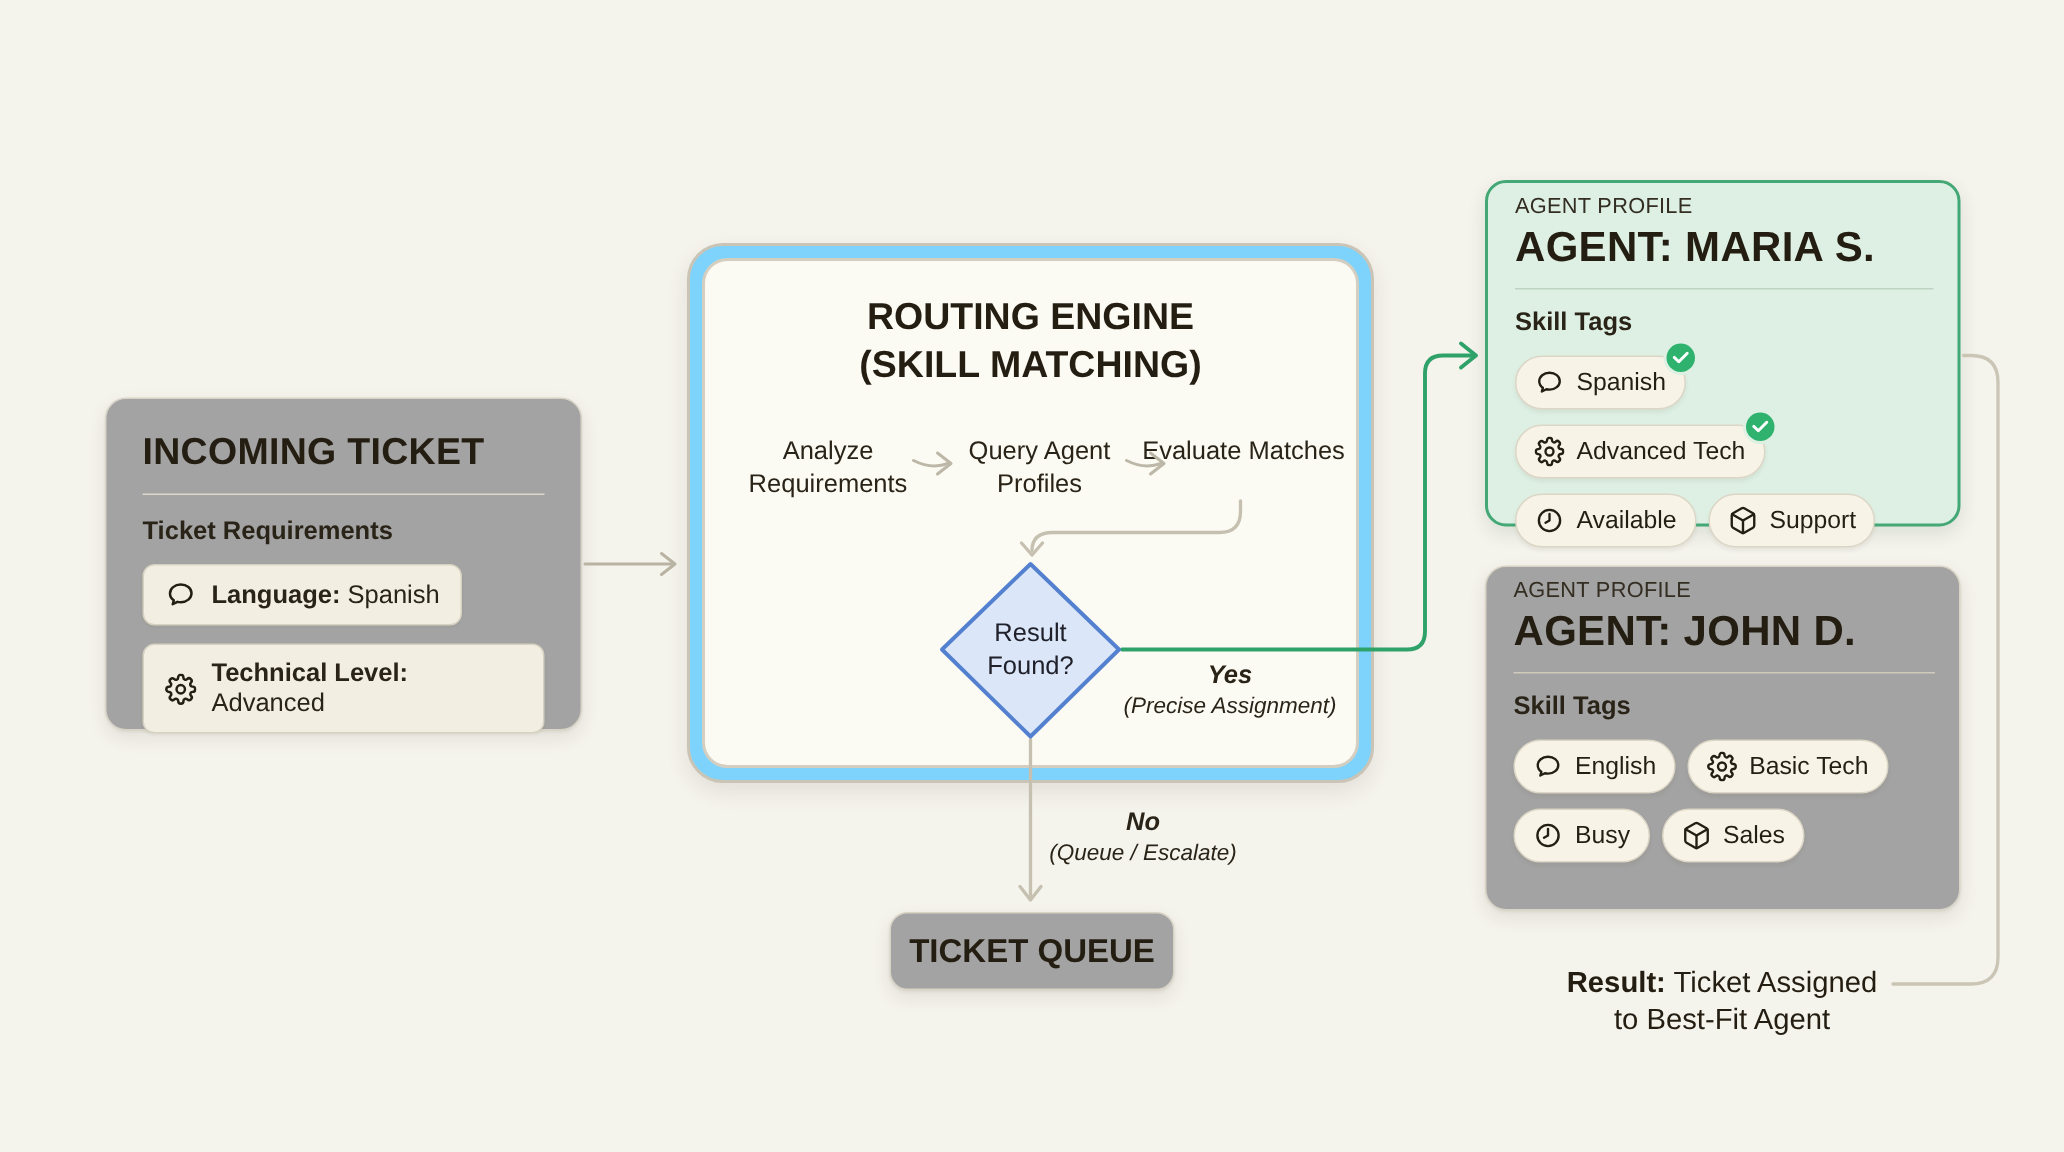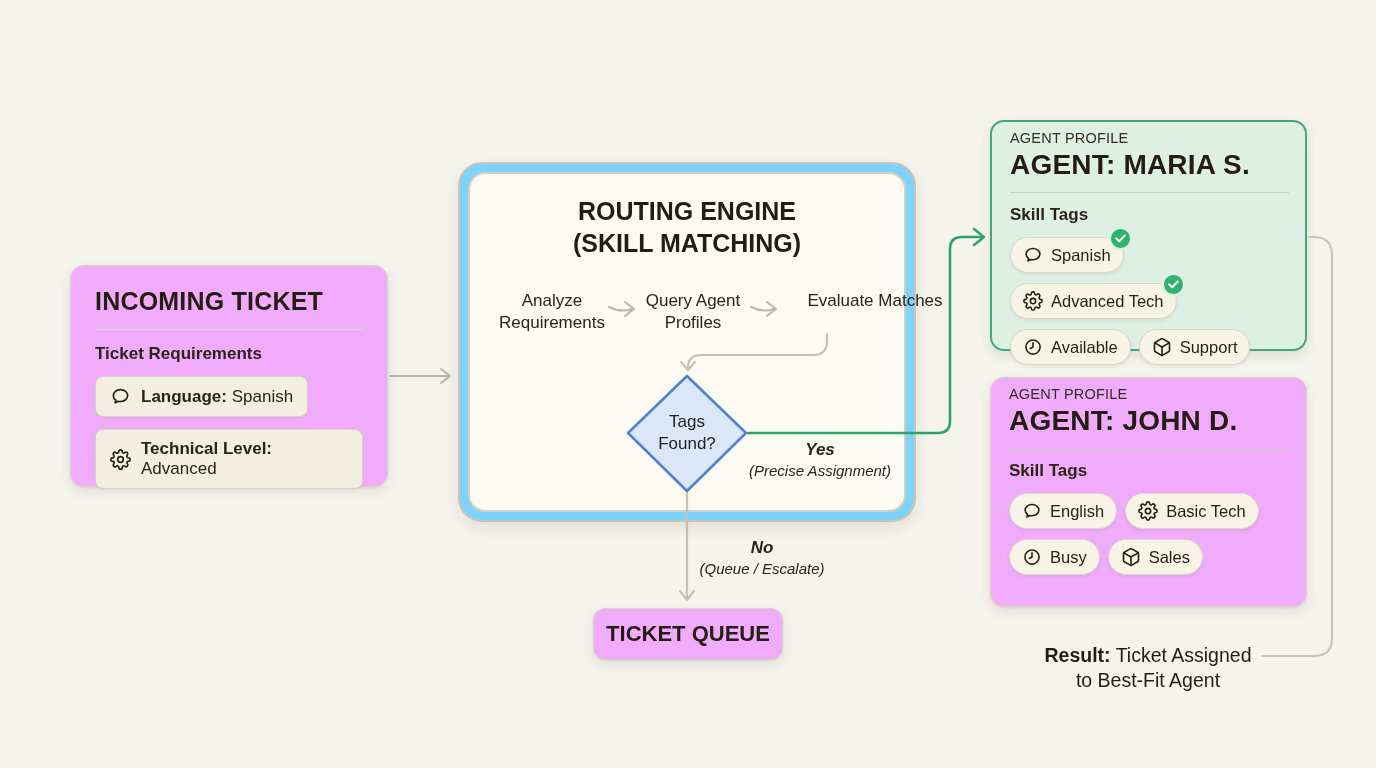--- a/index.html
+++ b/index.html
@@ -8,21 +8,21 @@
     font-family:"Liberation Sans", sans-serif;
     background:#f4f3ec;
     color:#262016;
     overflow:hidden;
   }
   .canvas { position:relative; width:1376px; height:768px; background:#f4f3ec; }
 
   
   .card {
     position:absolute;
-    background:#f0abfc;
+    background:#a3a3a3;
     border:1.5px solid #d8d3c5;
     border-radius:14px;
     box-shadow:0 5px 12px rgba(75,63,40,.10), 0 1px 2px rgba(75,63,40,.08);
   }
 
   
   .incoming { left:70px; top:265px; width:318px; height:222px; padding:21px 24px; }
   .card-title { font-size:25px; font-weight:700; color:#241d12; letter-spacing:.2px; }
   .divider { border:none; border-top:1.5px solid #ddd8ca; margin:13px 0 14px; }
   .section-label { font-size:17px; font-weight:700; color:#2a2418; }
@@ -50,21 +50,21 @@
   .engine-title {
     position:absolute; top:31px; left:0; width:100%; text-align:center;
     font-size:25px; font-weight:700; line-height:32px; color:#241d12;
   }
   .step {
     position:absolute; top:126px; width:140px; text-align:center;
     font-size:17px; line-height:22px; color:#2a2418;
   }
   .step-1 { left:22px; }
   .step-2 { left:163px; }
-  .step-3 { left:299px;margin-left:46px; }
+  .step-3 { left:299px; }
 
   
   .decision-label {
     position:absolute; left:637px; top:411px; width:100px; text-align:center;
     font-size:17px; line-height:22px; color:#20212a;
   }
 
   
   .branch-label { position:absolute; text-align:center; color:#2a2418;font-style:italic; }
   .branch-yes { left:745px; top:440px; width:150px; }
@@ -301,17 +301,17 @@
       <path d="M748 433 H938 Q950 433 950 421 V249 Q950 237 962 237 H982"></path>
       <path d="M974 229 L984 237 L974 245"></path>
     </g>
 
     <path d="M1309 237 H1314 Q1332 237 1332 255 V638 Q1332 656 1314 656 H1262" stroke="#cbc5b6" stroke-width="2.2" fill="none" stroke-linecap="round"></path>
 
     <polygon points="687,376 746,433 687,491 628,433" fill="#dbe7f9" stroke="#5481cf" stroke-width="2.6" stroke-linejoin="round"></polygon>
   </svg>
 
   <div class="decision-label">
-    <div>Tags</div>
+    <div>Result</div>
     <div>Found?</div>
   </div>
 
 </div>
 
 </body></html>

